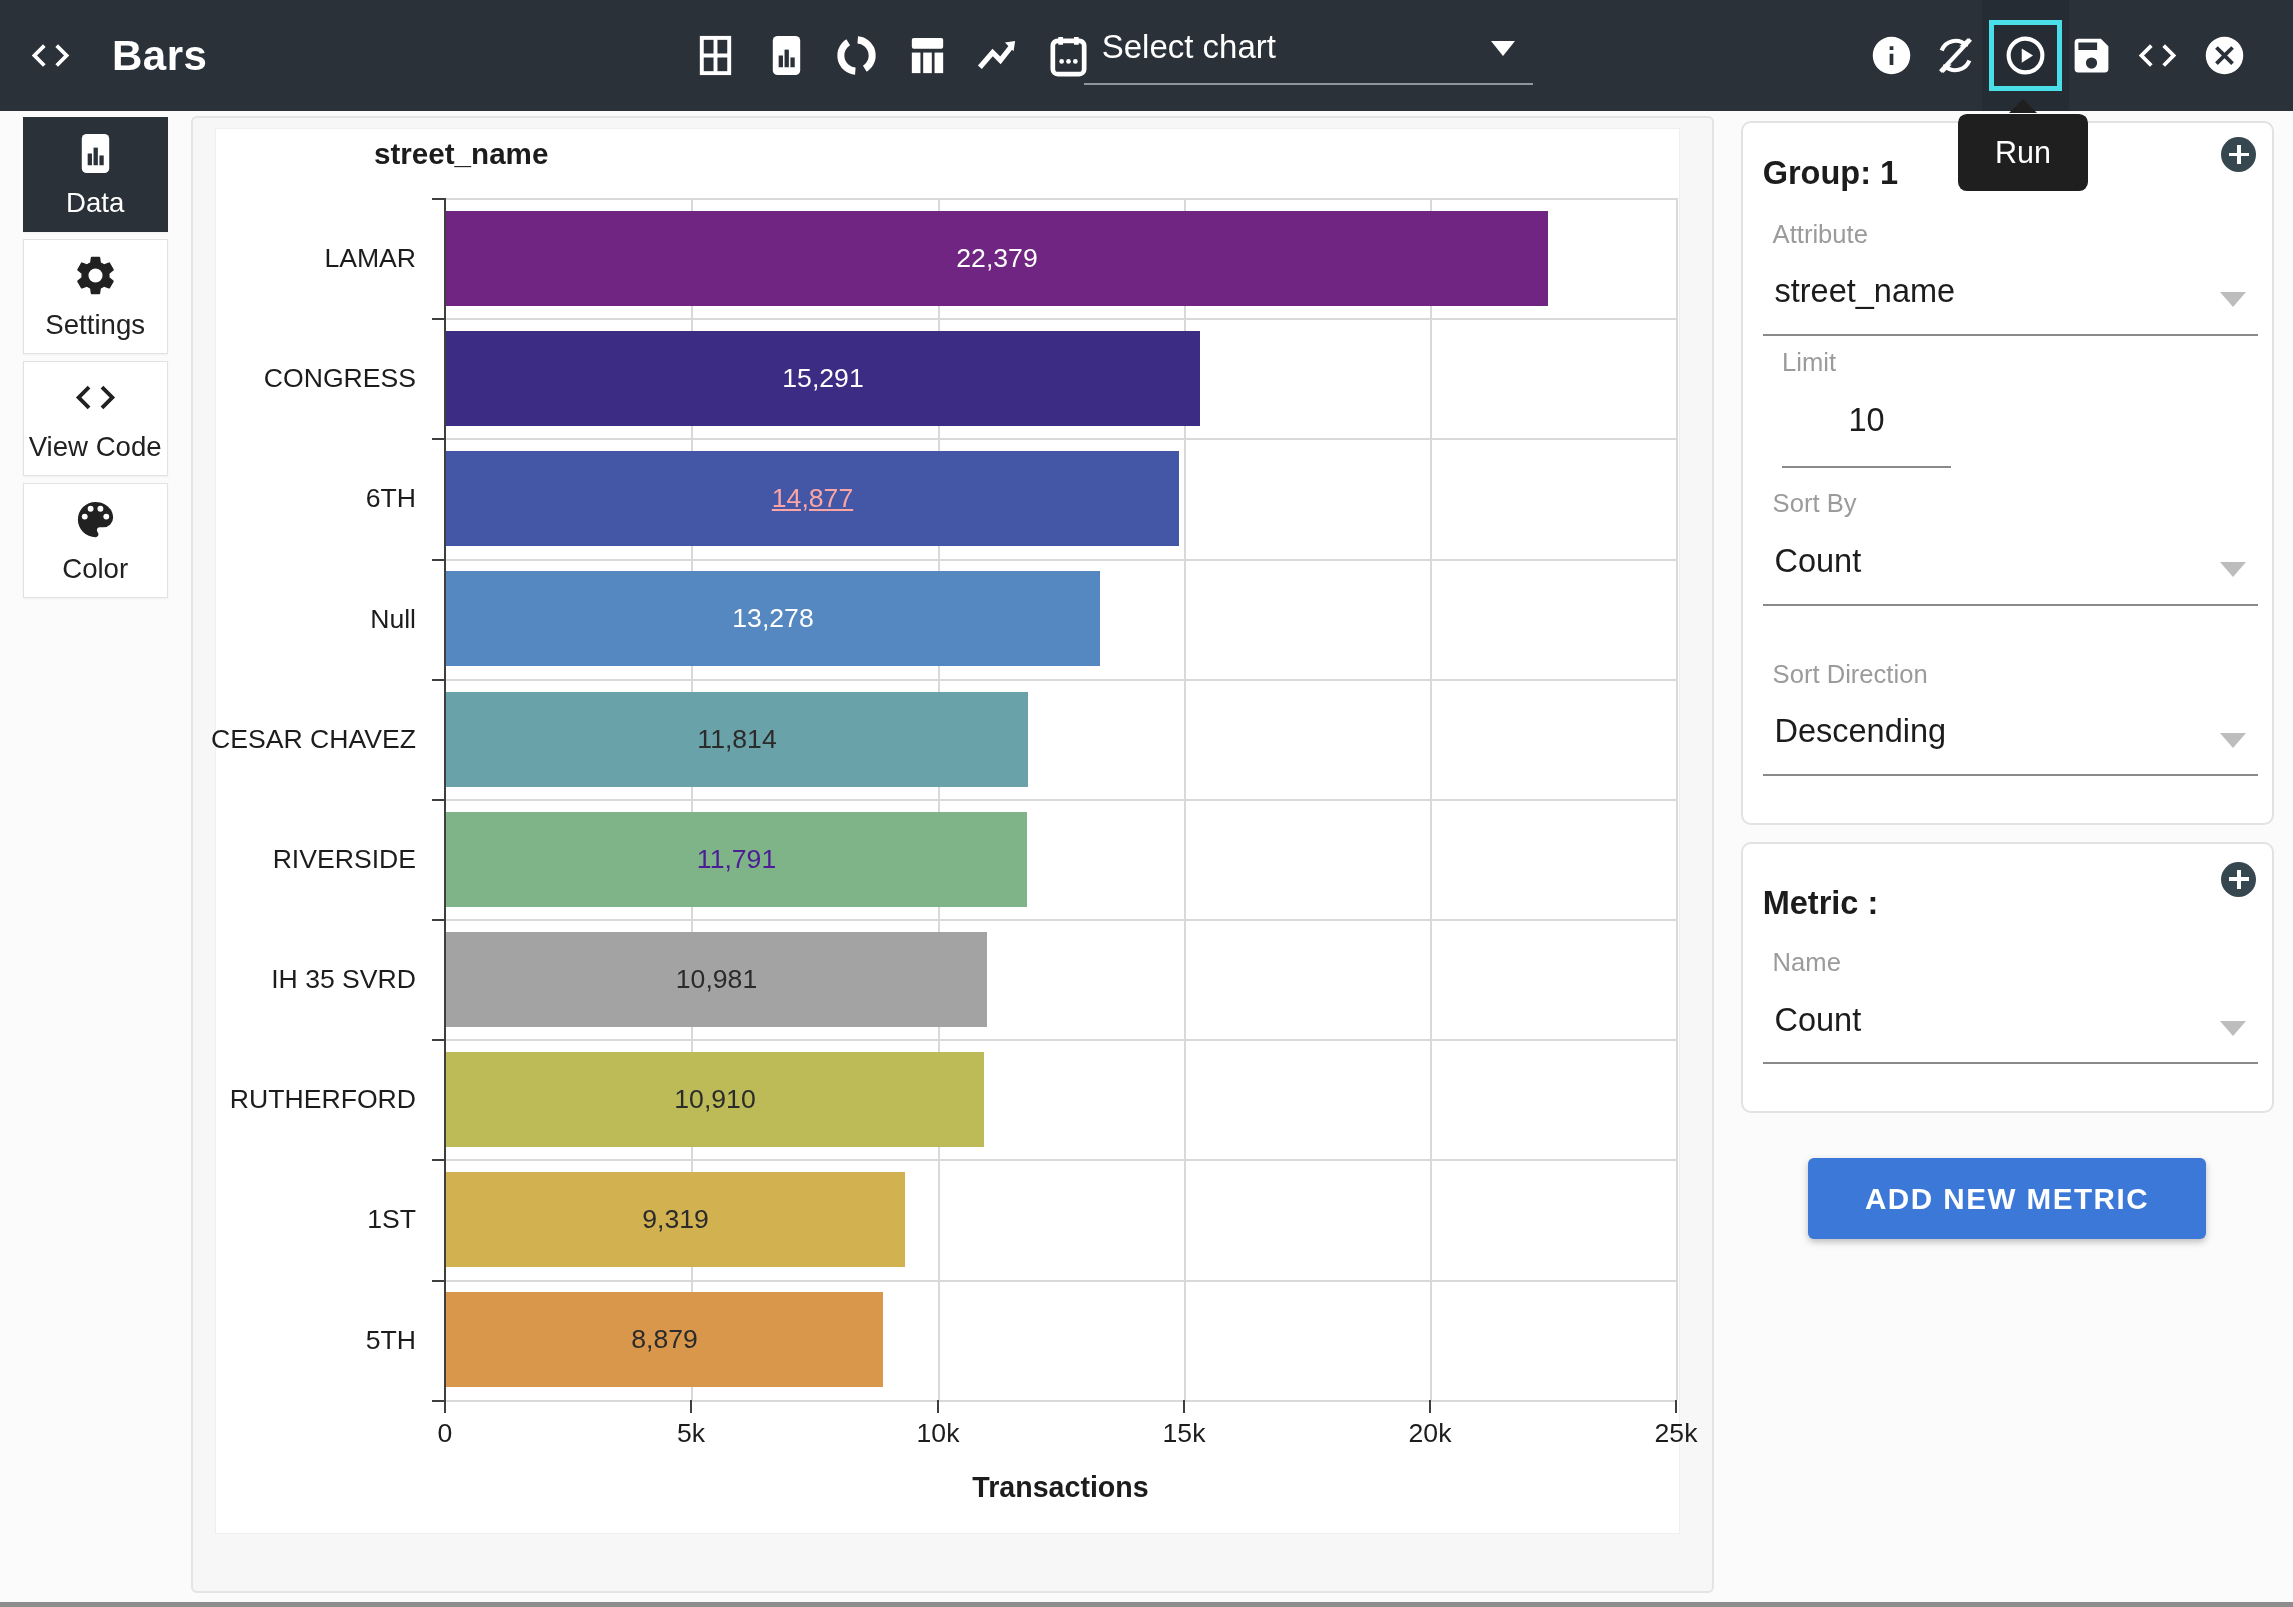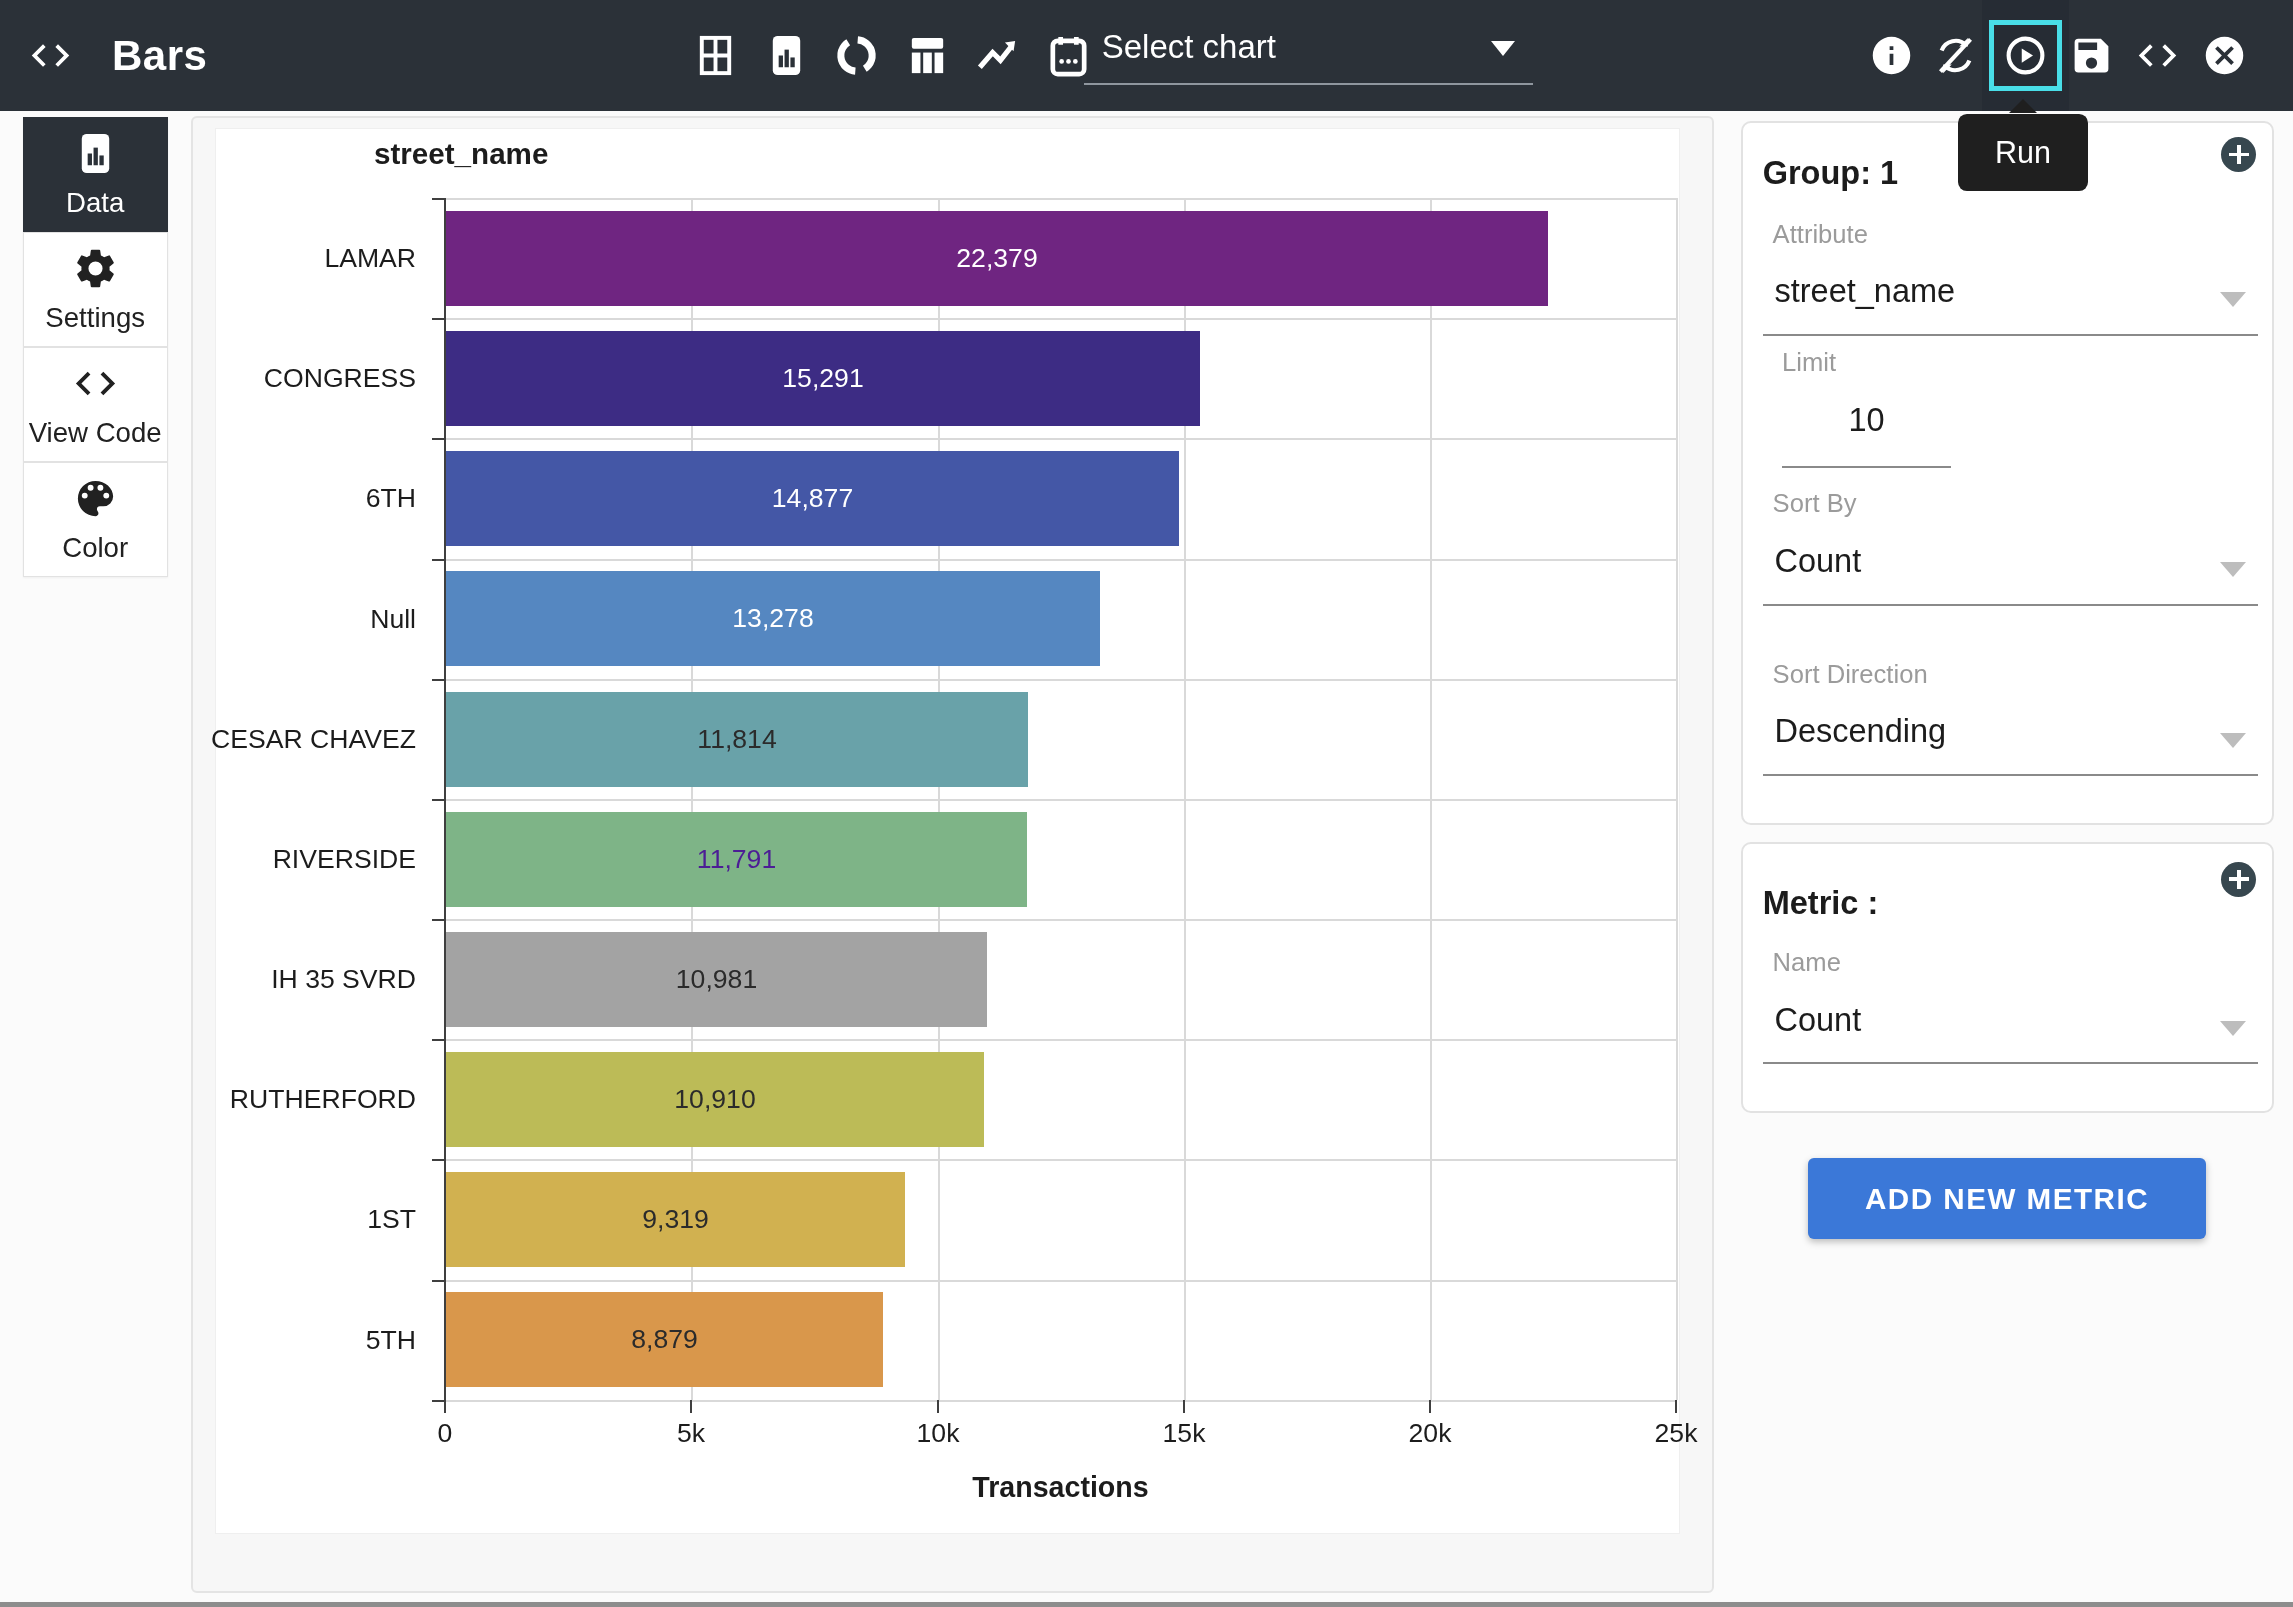--- a/index.html
+++ b/index.html
@@ -23,21 +23,21 @@
   .play-box{position:absolute;left:1989px;top:19.7px;width:73px;height:71px;border:5.9px solid #49dee8;}
 
   
   .tooltip{position:absolute;left:1958px;top:114px;width:130px;height:77px;background:#1f1f1f;
            border-radius:8.9px;z-index:30;}
   .tooltip .tt-text{display:block;text-align:center;line-height:77px;color:#fff;font-size:30.5px;}
   .tooltip .tt-caret{position:absolute;left:51px;top:-14.8px;width:0;height:0;
       border-left:14.8px solid transparent;border-right:14.8px solid transparent;border-bottom:14.8px solid #1f1f1f;}
 
   
-  .sidebar{position:absolute;left:22.7px;top:117px;width:145px;display:flex;flex-direction:column;gap:0;}
+  .sidebar{position:absolute;left:22.7px;top:117px;width:145px;display:flex;flex-direction:column;gap:7px;}
   .sb-item{height:115px;background:#fff;border:1px solid #e2e2e2;display:flex;flex-direction:column;
            align-items:center;justify-content:center;cursor:pointer;box-shadow:0 1px 2px rgba(0,0,0,.05);}
   .sb-item.selected{background:#2b3138;border-color:#2b3138;}
   .sb-label{font-size:27.6px;color:#212121;margin-top:9.9px;white-space:nowrap;}
   .sb-item.selected .sb-label{color:#fff;}
   .sb-ic{width:47px;height:47px;}
 
   
   .main-frame{position:absolute;left:191px;top:116px;width:1523px;height:1477px;background:#f7f7f7;
               border:2px solid #e4e4e4;border-radius:5.9px;}
@@ -223,21 +223,21 @@
         <div class="ytick" style="top:1202px;"></div>
         <div class="bar" style="left:1px;top:12.8px;width:1102px;background:#6f2581;">
           <div class="bar-value" style="color: rgb(255, 255, 255);">22,379</div>
         </div>
         <div class="cat-label" style="top:0px;line-height:120px;left:-325px;width:296px;right:auto;">LAMAR</div>
         <div class="bar" style="left:1px;top:133px;width:754px;background:#3d2c84;">
           <div class="bar-value" style="color: rgb(255, 255, 255);">15,291</div>
         </div>
         <div class="cat-label" style="top:120px;line-height:120px;left:-325px;width:296px;right:auto;">CONGRESS</div>
         <div class="bar" style="left:1px;top:253px;width:733px;background:#4457a6;">
-          <div class="bar-value" style="color: #ffffff;">14,877</div>
+          <div class="bar-value" style="color: #fca5a5; text-decoration: underline;">14,877</div>
         </div>
         <div class="cat-label" style="top:240px;line-height:120px;left:-325px;width:296px;right:auto;">6TH</div>
         <div class="bar" style="left:1px;top:373px;width:654px;background:#5587c1;">
           <div class="bar-value" style="color: rgb(255, 255, 255);">13,278</div>
         </div>
         <div class="cat-label" style="top:361px;line-height:120px;left:-325px;width:296px;right:auto;">Null</div>
         <div class="bar" style="left:1px;top:494px;width:582px;background:#69a2a9;">
           <div class="bar-value" style="color: rgb(43, 43, 43); text-align: center;">11,814</div>
         </div>
         <div class="cat-label" style="top:481px;line-height:120px;left:-325px;width:296px;right:auto;">CESAR CHAVEZ</div>

